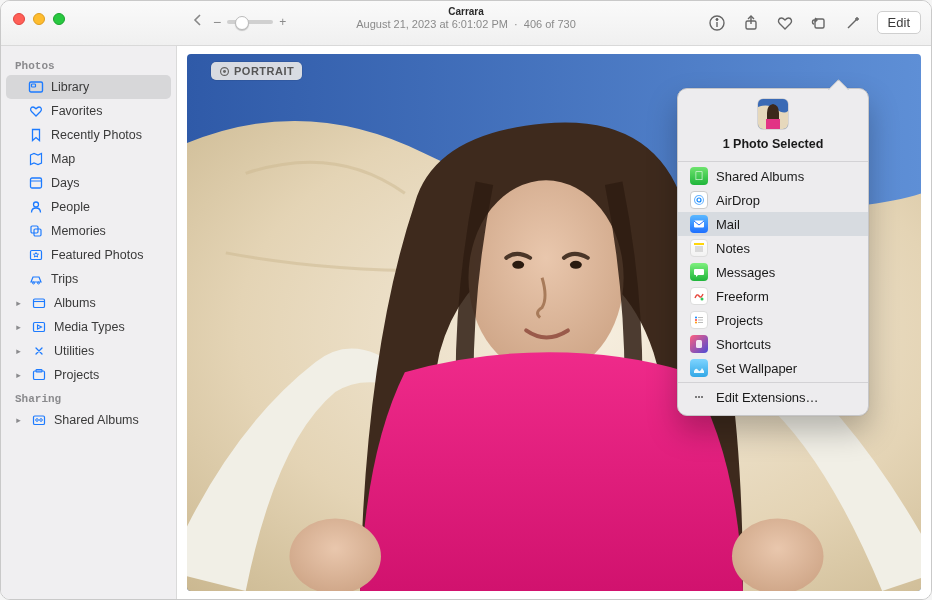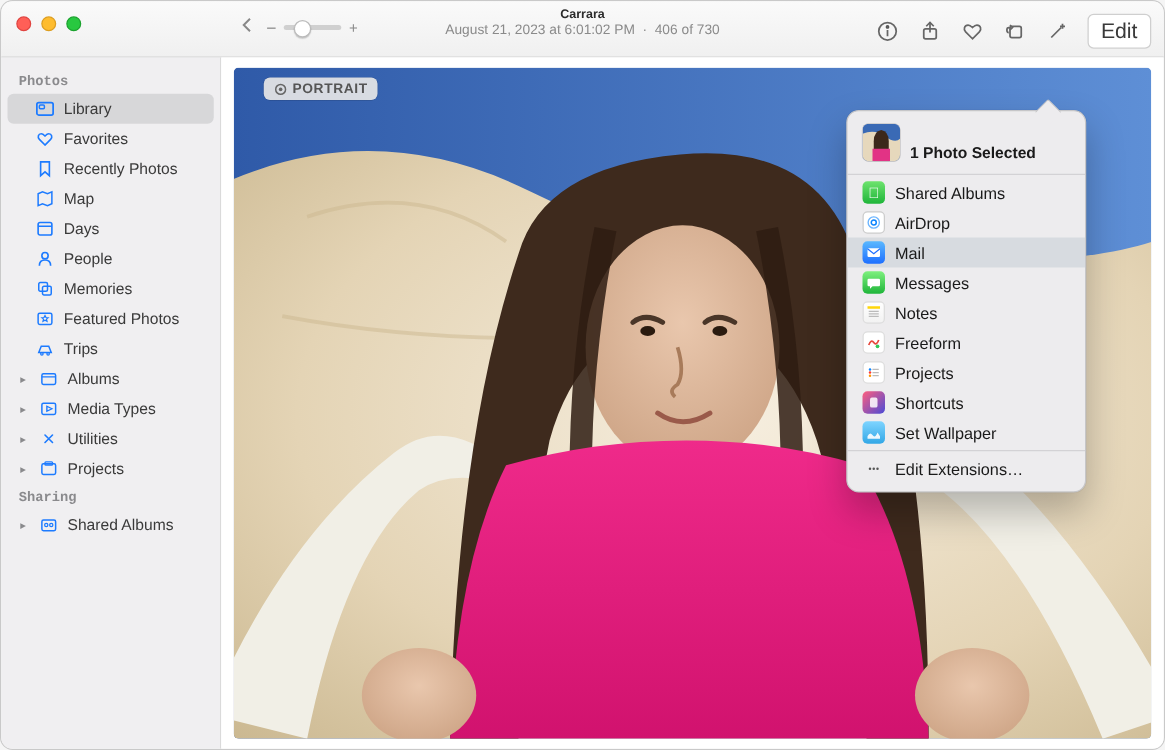--- a/index.html
+++ b/index.html
@@ -15,39 +15,39 @@
   .nav-zoom { position:absolute; left:190px; top:12px; display:flex; align-items:center; gap:8px; color:#8a8a8a; }
   .zoom { display:flex; align-items:center; gap:6px; }
   .slider { width:46px; height:4px; background:#d0d0d0; border-radius:2px; position:relative; }
   .slider::after{content:"";position:absolute;left:8px;top:-4px;width:12px;height:12px;border-radius:50%;background:#fff;border:0.5px solid #bbb;box-shadow:0 1px 1px rgba(0,0,0,.2);}
   .titlecenter { position:absolute; left:0; right:0; top:5px; text-align:center; pointer-events:none; }
   .titlecenter .t1 { font-size:10px; font-weight:600; color:#2b2b2b; }
   .titlecenter .t2 { font-size:11px; color:#8a8a8a; margin-top:1px; }
   .toolbar-right { position:absolute; right:10px; top:10px; display:flex; align-items:center; gap:14px; color:#555; }
   .toolbar-right .ico { width:20px; height:20px; display:flex; align-items:center; justify-content:center; }
   .toolbar-right .ico svg{stroke:#555;}
-  .edit-btn { border:1px solid #cfcfcf; background:#fff; border-radius:5px; padding:3px 10px; font-size:17px; color:#3a3a3a; }
+  .edit-btn { border:1px solid #cfcfcf; background:#fff; border-radius:5px; padding:3px 10px; font-size:13px; color:#3a3a3a; }
   
   .body { flex:1; display:flex; min-height:0; }
   .sidebar { width:176px; background:#f0eff1; border-right:1px solid #dadada; padding:8px 0 8px 0; font-size:12.5px; color:#3a3a3a; overflow:hidden;}
   .section-label { color:#8a8a8d; font-weight:600; font-size:11px; padding:6px 14px 3px;font-family:Liberation Mono, monospace; }
   .disclosure { width:11px; display:inline-block; color:#8a8a8d; font-size:9px; text-align:center; margin-left:-3px; }
   .row { display:flex; align-items:center; gap:7px; padding:3px 10px 3px 22px; border-radius:5px; margin:0 5px; cursor:default; line-height:18px;}
   .row.has-chev { padding-left:10px; }
   .row .icon { width:16px; height:16px; display:flex; align-items:center; justify-content:center; color:#1d7bff; }
   .row.selected { background:#d7d7d9; }
   
   .content { flex:1; background:#fff; position:relative; }
   .photo { position:absolute; left:10px; right:10px; top:8px; bottom:8px; border-radius:4px; overflow:hidden; }
   .photo svg { width:100%; height:100%; display:block; }
   .badge { position:absolute; left:34px; top:16px; background:rgba(230,230,230,.92); border-radius:5px; padding:3px 8px; font-size:11px; font-weight:700; letter-spacing:.5px; color:#555; display:flex; align-items:center; gap:4px; box-shadow:0 0 0 .5px rgba(0,0,0,.15);}
   
   .popover { position:absolute; top:42px; right:62px; width:192px; background:#edecee; border:0.5px solid #c6c6c8; border-radius:10px; box-shadow:0 15px 30px rgba(0,0,0,.25),0 0 0 .5px rgba(0,0,0,.05); padding:8px 0 6px; font-size:13px; }
   .popover::before { content:""; position:absolute; top:-7px; right:22px; width:14px; height:14px; background:#edecee; border-left:.5px solid #c6c6c8; border-top:.5px solid #c6c6c8; transform:rotate(45deg); border-top-left-radius:2px;}
-  .pop-header { display:flex; align-items:flex-end; gap:8px; padding:2px 12px 8px; }
+  .pop-header { display:flex; align-items:center; gap:8px; padding:2px 12px 8px;flex-direction:column; }
   .pop-thumb { width:30px; height:30px; border-radius:5px; overflow:hidden; flex-shrink:0; box-shadow:0 0 0 .5px rgba(0,0,0,.2);}
   .pop-thumb svg{width:100%;height:100%;display:block;}
   .pop-header .txt { font-weight:700; font-size:12.5px; }
   .pop-sep { height:1px; background:#d3d2d5; margin:2px 0; }
   .pop-row { display:flex; align-items:center; gap:8px; padding:3px 12px; cursor:default;}
   .pop-row.highlight { background:#d7dbe0; }
   .pop-row .picon { width:18px; height:18px; border-radius:4px; display:flex; align-items:center; justify-content:center; font-size:12px; color:#fff; flex-shrink:0;}
   .chev { stroke:#888; stroke-width:1.6; fill:none; }
   .gray-stroke { stroke:#666; stroke-width:1.4; fill:none; }
 </style>
@@ -348,39 +348,39 @@
         <div class="pop-row highlight">
           <span class="picon" style="background:linear-gradient(#5ab8ff,#1e6fff);">
             <svg width="12" height="12" viewBox="0 0 12 12">
                 <rect x="1" y="2.5" width="10" height="7" rx="1" fill="#fff"></rect>
                 <polyline points="1,3 6,7 11,3" fill="none" stroke="#1e6fff" stroke-width="1"></polyline>
               </svg>
           </span>
           <span>Mail</span>
         </div>
         <div class="pop-row">
-          <span class="picon" style="background:linear-gradient(#7ef07e,#1fb53a);">
-            <svg width="12" height="12" viewBox="0 0 12 12">
-                <path d="M2 3 H10 A1 1 0 0 1 11 4 V8 A1 1 0 0 1 10 9 H5 L3 11 V9 H2 A1 1 0 0 1 1 8 V4 A1 1 0 0 1 2 3 Z" fill="#fff"></path>
-              </svg>
-          </span>
-          <span>Messages</span>
-        </div>
-        <div class="pop-row">
           <span class="picon" style="background:linear-gradient(#fff,#f2f2f2);border:.5px solid #ddd;">
             <svg width="14" height="14" viewBox="0 0 14 14">
                 <rect x="2" y="2" width="10" height="2" fill="#ffd60a"></rect>
                 <line x1="3" y1="6" x2="11" y2="6" stroke="#bbb"></line>
                 <line x1="3" y1="8" x2="11" y2="8" stroke="#bbb"></line>
                 <line x1="3" y1="10" x2="11" y2="10" stroke="#bbb"></line>
               </svg>
           </span>
           <span>Notes</span>
         </div>
         <div class="pop-row">
+          <span class="picon" style="background:linear-gradient(#7ef07e,#1fb53a);">
+            <svg width="12" height="12" viewBox="0 0 12 12">
+                <path d="M2 3 H10 A1 1 0 0 1 11 4 V8 A1 1 0 0 1 10 9 H5 L3 11 V9 H2 A1 1 0 0 1 1 8 V4 A1 1 0 0 1 2 3 Z" fill="#fff"></path>
+              </svg>
+          </span>
+          <span>Messages</span>
+        </div>
+        <div class="pop-row">
           <span class="picon" style="background:#fff;border:.5px solid #ddd;">
             <svg width="12" height="12" viewBox="0 0 12 12">
                 <path d="M2 8 Q4 3 6 6 T10 4" fill="none" stroke="#e6483d" stroke-width="1.4"></path>
                 <circle cx="9" cy="9" r="1.5" fill="#31c759"></circle>
               </svg>
           </span>
           <span>Freeform</span>
         </div>
         <div class="pop-row">
           <span class="picon" style="background:#fff;border:.5px solid #ddd;">

